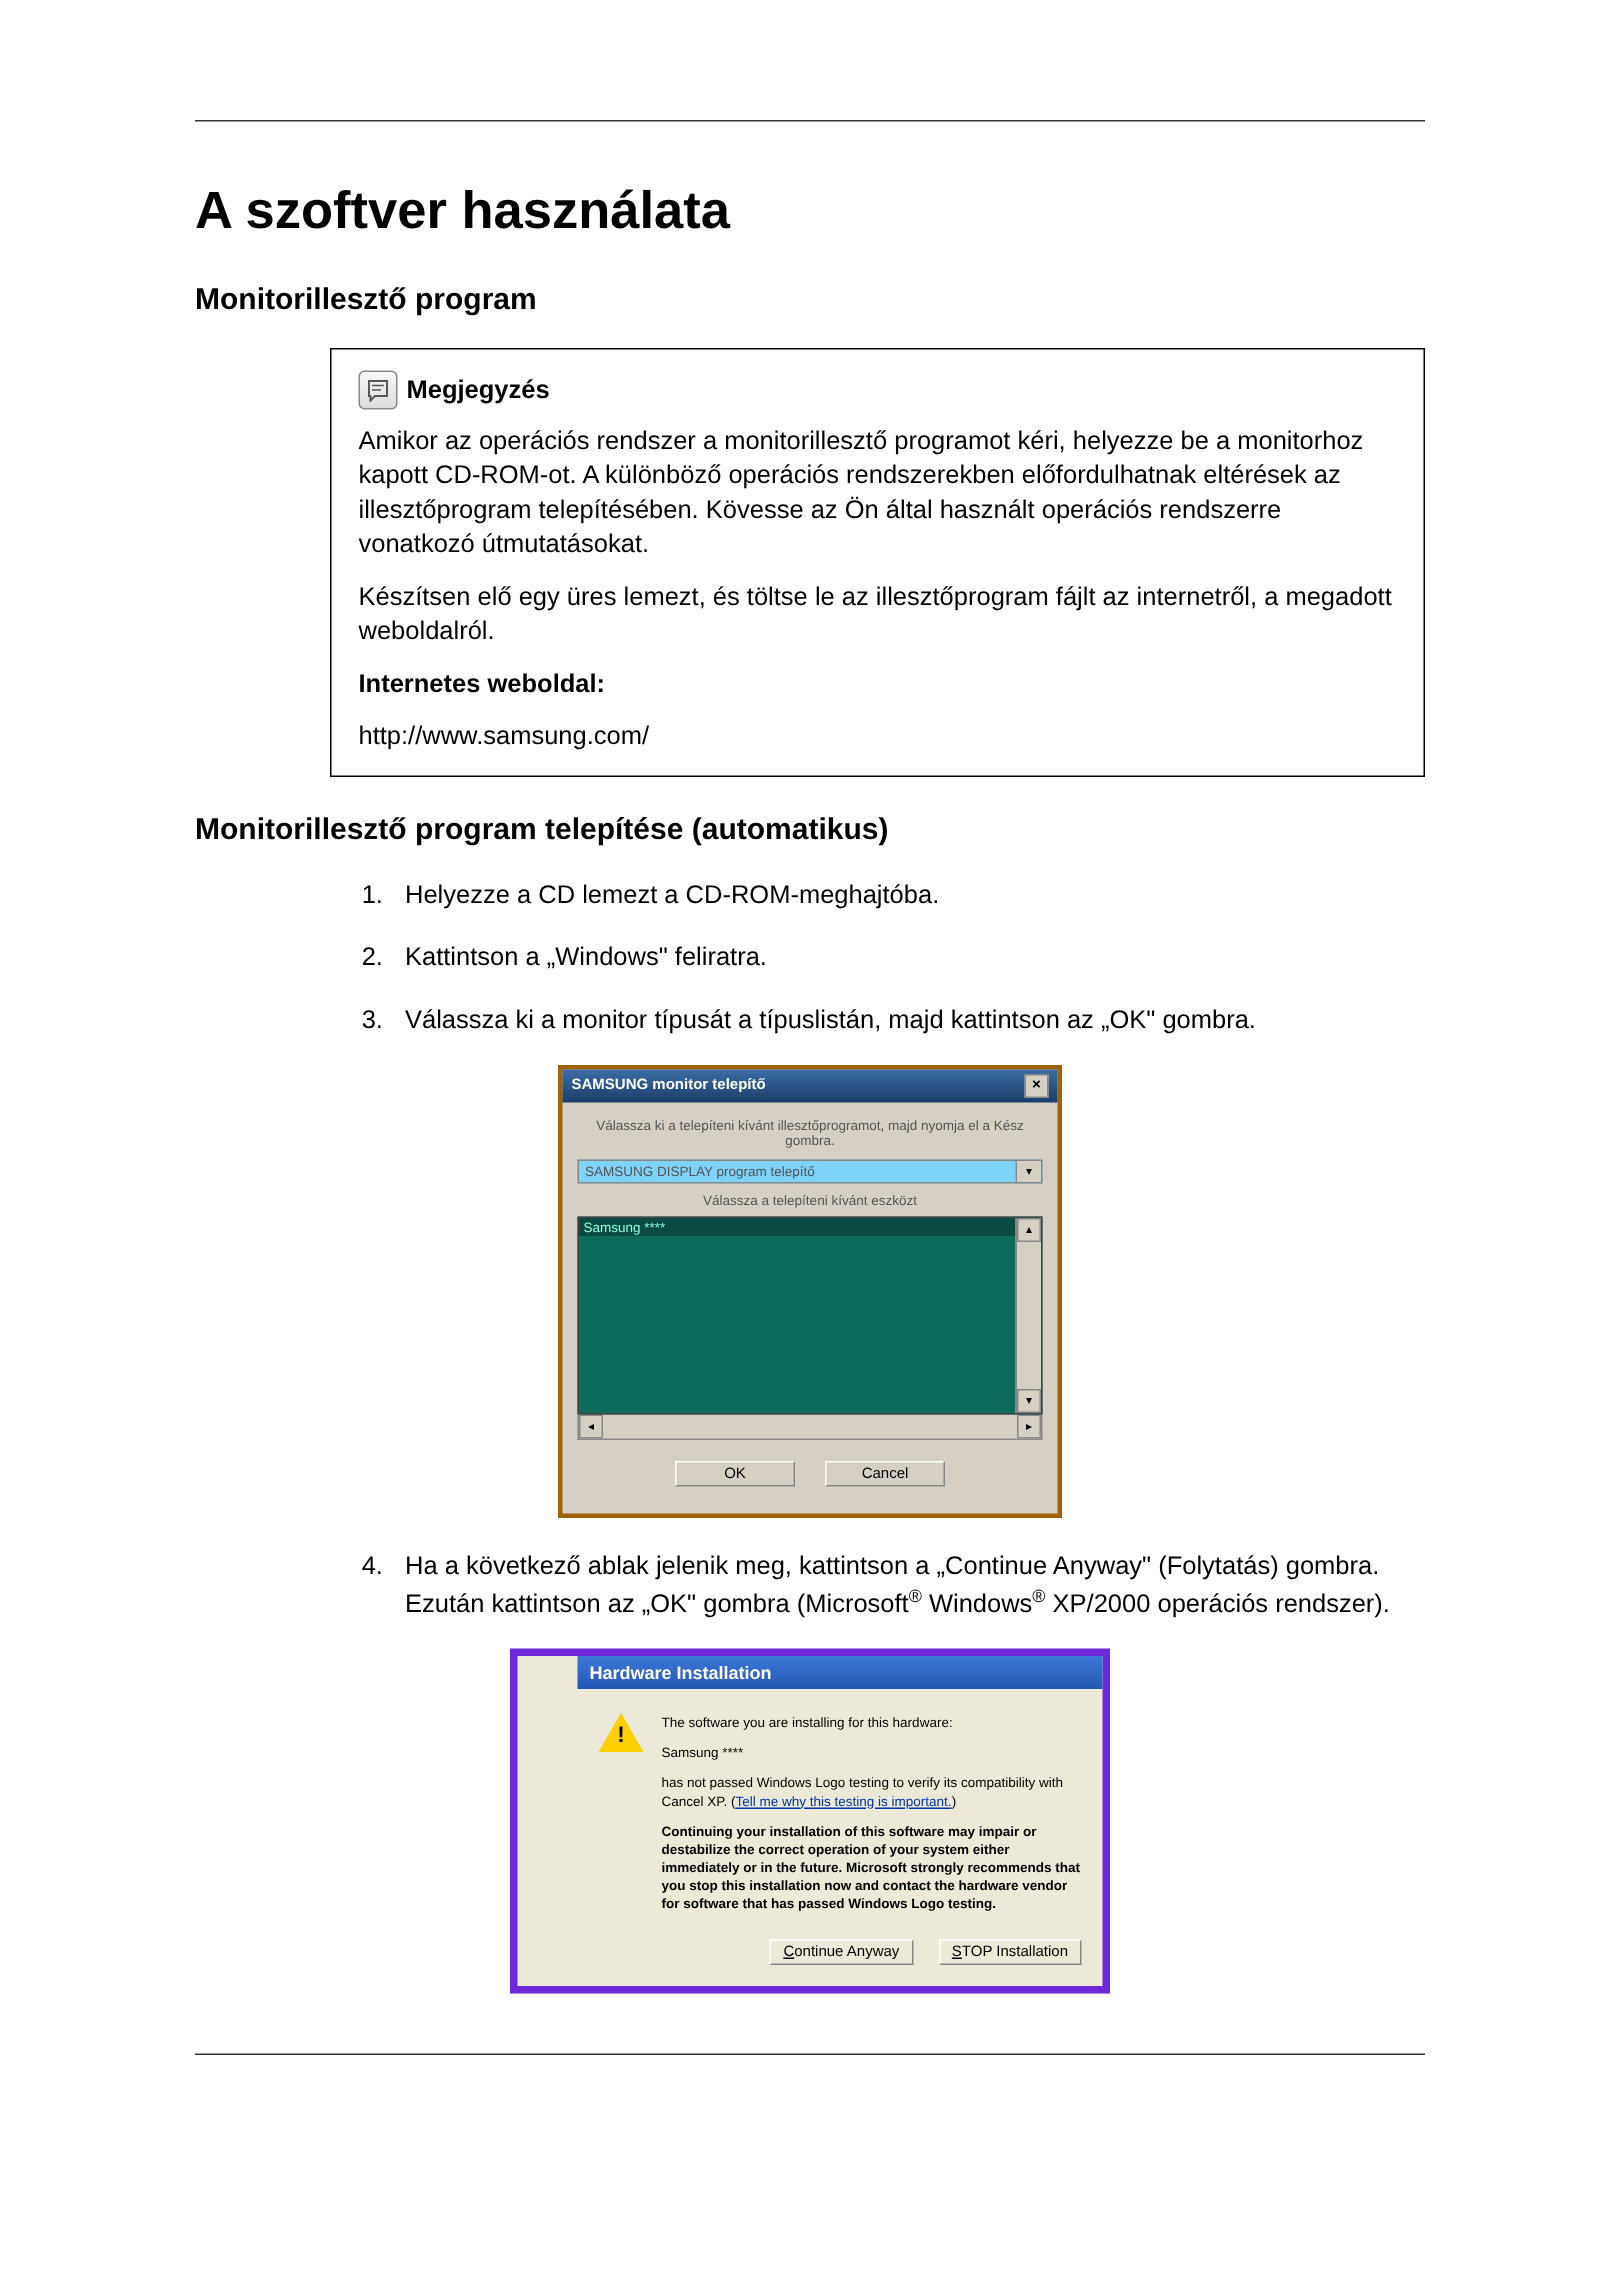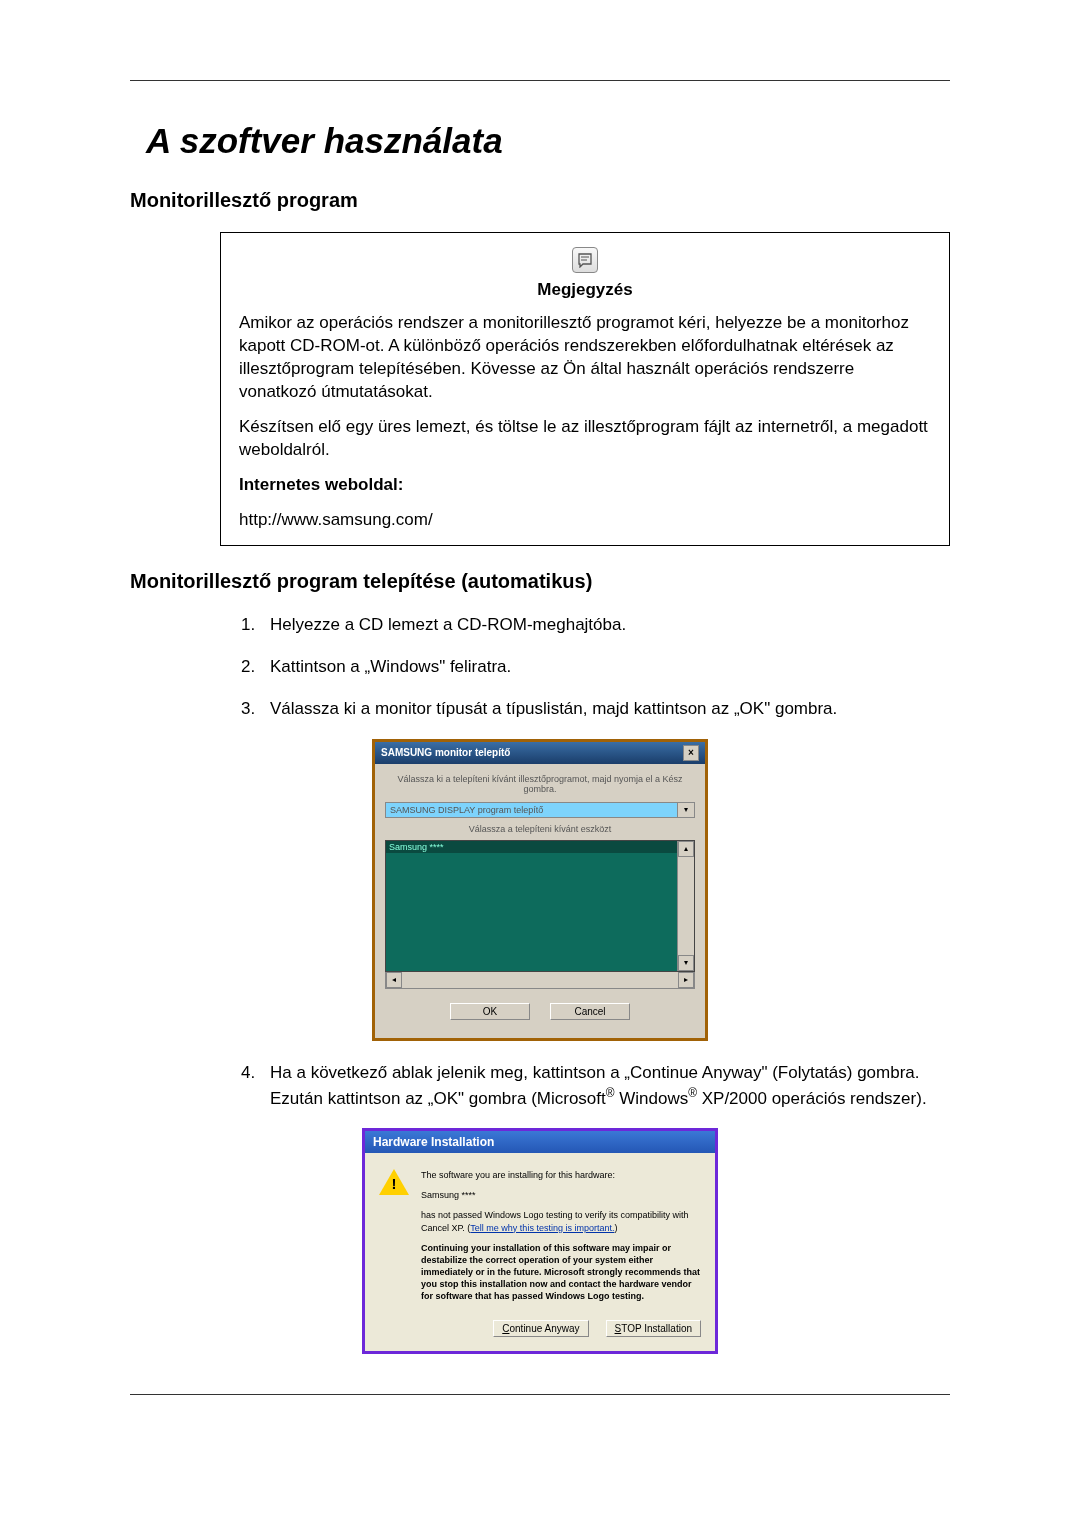--- a/index.html
+++ b/index.html
@@ -19,42 +19,40 @@
       border-top: 1px solid #333;
       margin-bottom: 40px;
     }
     .rule-bottom {
       border-top: 1px solid #333;
       margin-top: 40px;
     }
     h1 {
       font-size: 35px;
       font-weight: bold;
-      margin: 0 0 28px 16px;
-      font-style: italic;
+      margin: 0 0 28px 0;
     }
     h2 {
       font-size: 20px;
       font-weight: bold;
       margin: 0 0 20px 0;
     }
     .note-box {
       border: 1px solid #000;
       padding: 14px 18px;
       margin: 0 0 24px 90px;
       font-size: 17px;
       line-height: 1.35;
     }
     .note-header {
       font-weight: bold;
       display: flex;
       align-items: center;
       gap: 6px;
       margin-bottom: 10px;
-      flex-direction: column;
     }
     .note-icon {
       width: 24px;
       height: 24px;
       border: 1px solid #888;
       border-radius: 4px;
       display: inline-flex;
       align-items: center;
       justify-content: center;
       background: linear-gradient(#f8f8f8, #ddd);
@@ -194,22 +192,23 @@
       border: 1px solid #888;
       border-top-color: #fff;
       border-left-color: #fff;
       font-size: 10px;
       text-align: center;
     }
     
     .hw-dialog {
       width: 350px;
       background: #ece9d8;
-      border: 3px solid #6d28d9;
-      font-size: 10px;
+      border: 5px solid #6d28d9;
+      font-size: 10px;
+      padding-left: 40px;
     }
     .hw-title {
       background: linear-gradient(#3b78d6, #2457b5);
       color: #fff;
       font-weight: bold;
       padding: 4px 8px;
       font-size: 12px;
     }
     .hw-body {
       padding: 16px 14px 10px 14px;

